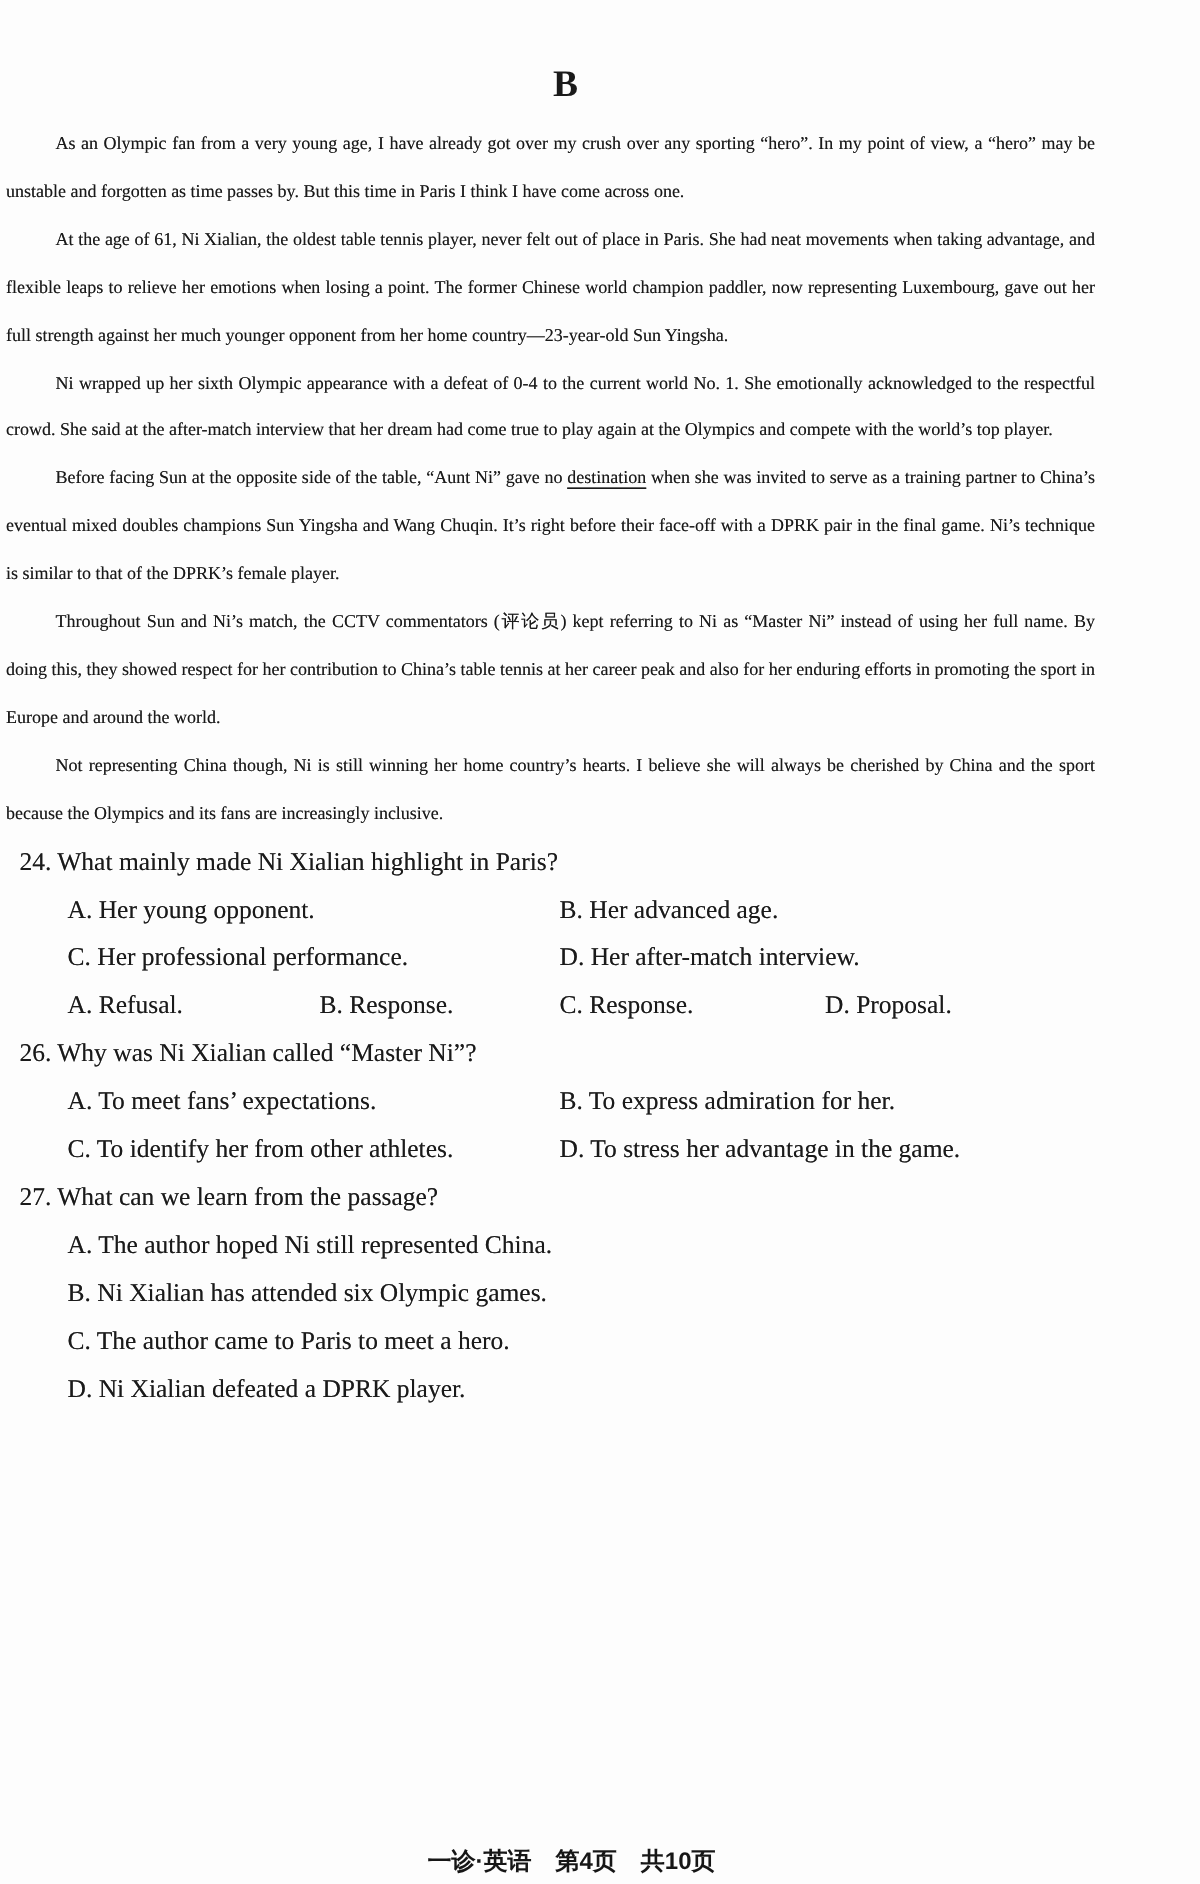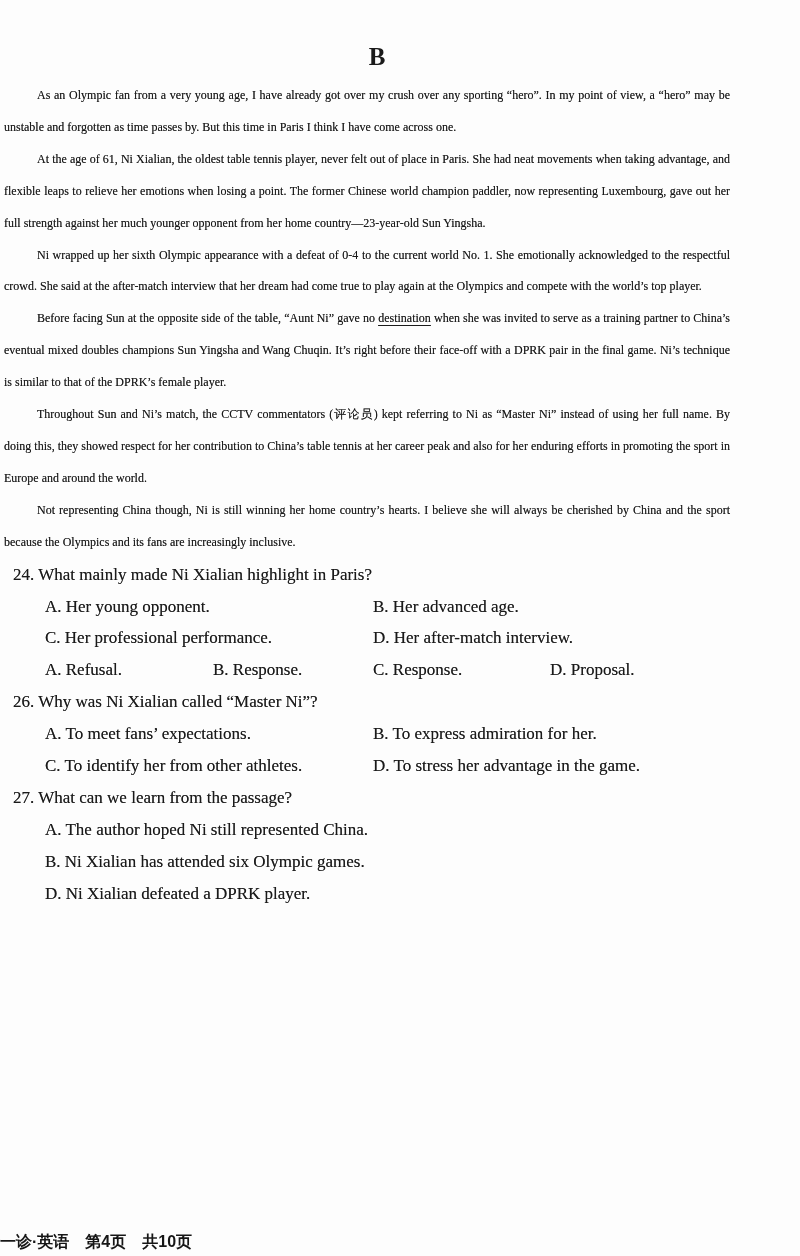--- a/index.html
+++ b/index.html
@@ -60,21 +60,21 @@
     display:grid;
     grid-template-columns:168px 160px 177px auto;
   }
   .opt{
     white-space:nowrap;
   }
   .footer{
     position:absolute;
     left:0;right:0;
     top:1232px;
-    text-align:left;
+    text-align:center;
     padding-right:38px;
     font-family:"Liberation Sans","DejaVu Sans",sans-serif;
     font-weight:bold;
     font-size:16px;
     line-height:20px;
     color:#161616;
   }
 </style>
 </head>
 <body>
@@ -123,19 +123,22 @@
         </div>
         <div class="question">
           <div class="q-stem">27. What can we learn from the passage?</div>
           <div class="opt-row cols-1">
             <div class="opt">A. The author hoped Ni still represented China.</div>
           </div>
           <div class="opt-row cols-1">
             <div class="opt">B. Ni Xialian has attended six Olympic games.</div>
           </div>
           <div class="opt-row cols-1">
+            <div class="opt">C. The author came to Paris to meet a hero.</div>
+          </div>
+          <div class="opt-row cols-1">
             <div class="opt">D. Ni Xialian defeated a DPRK player.</div>
           </div>
         </div>
       </div>
   </div>
   <div class="footer">一诊·英语　第4页　共10页</div>
 </div>
 
 </body></html>

